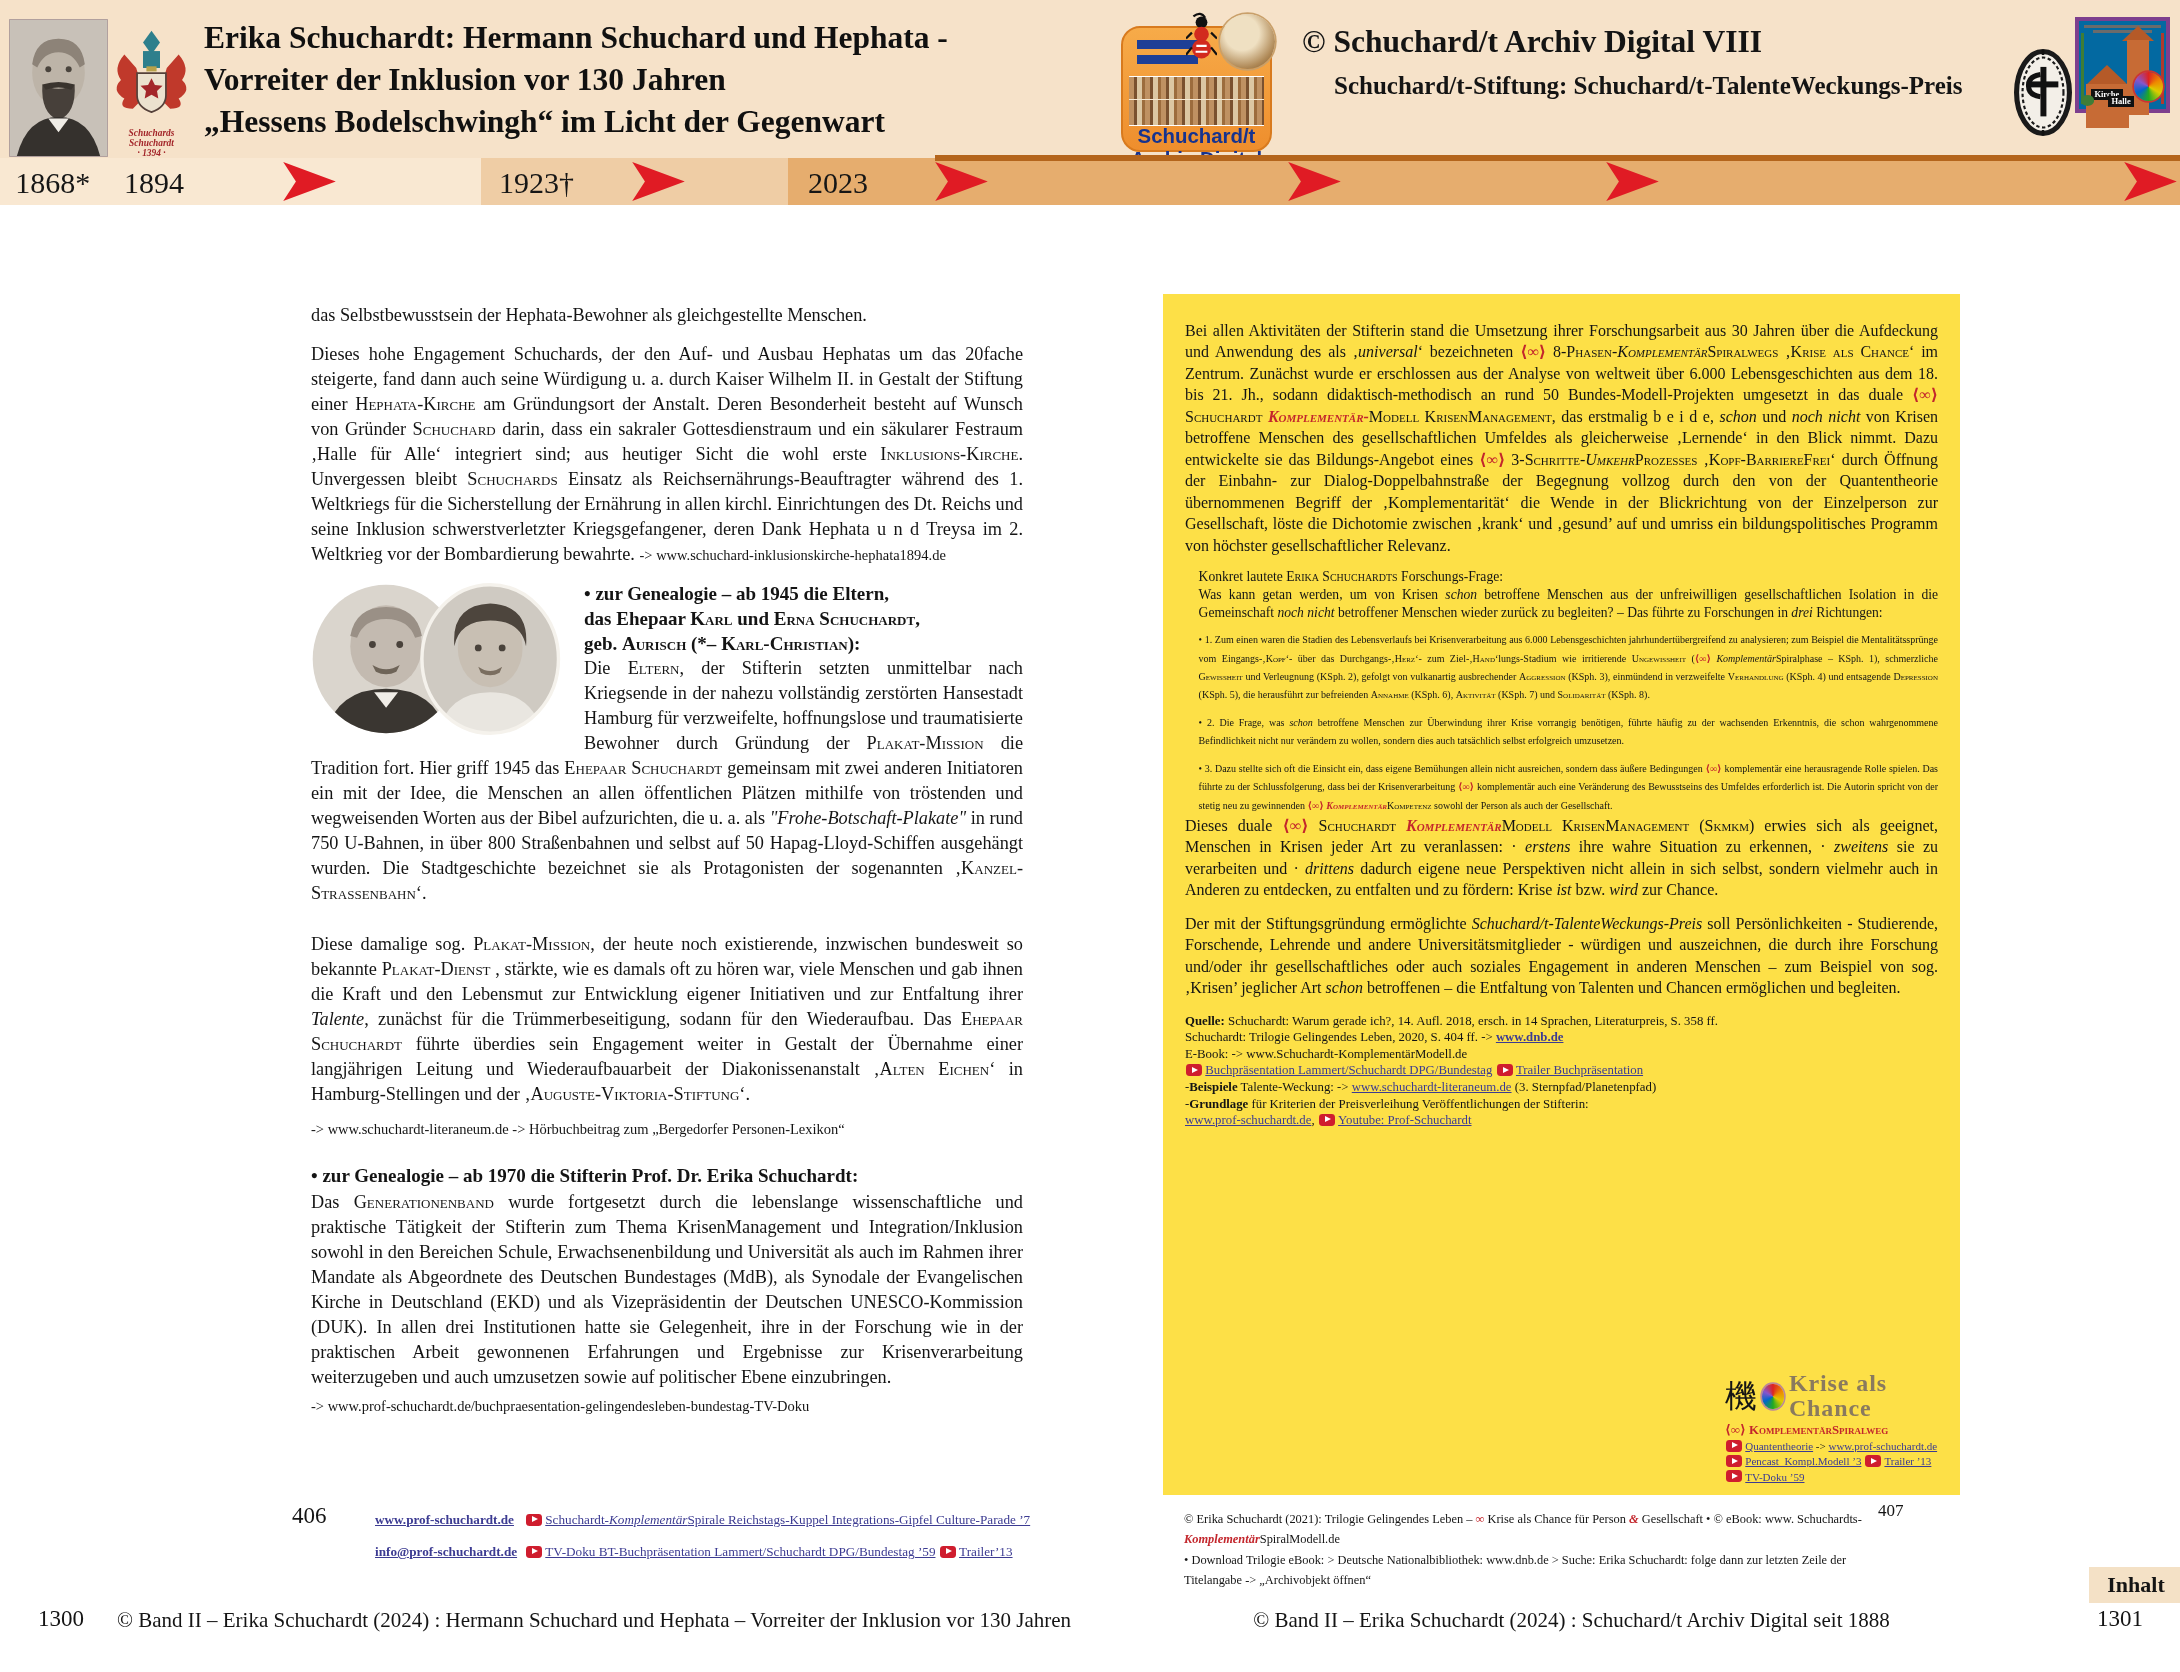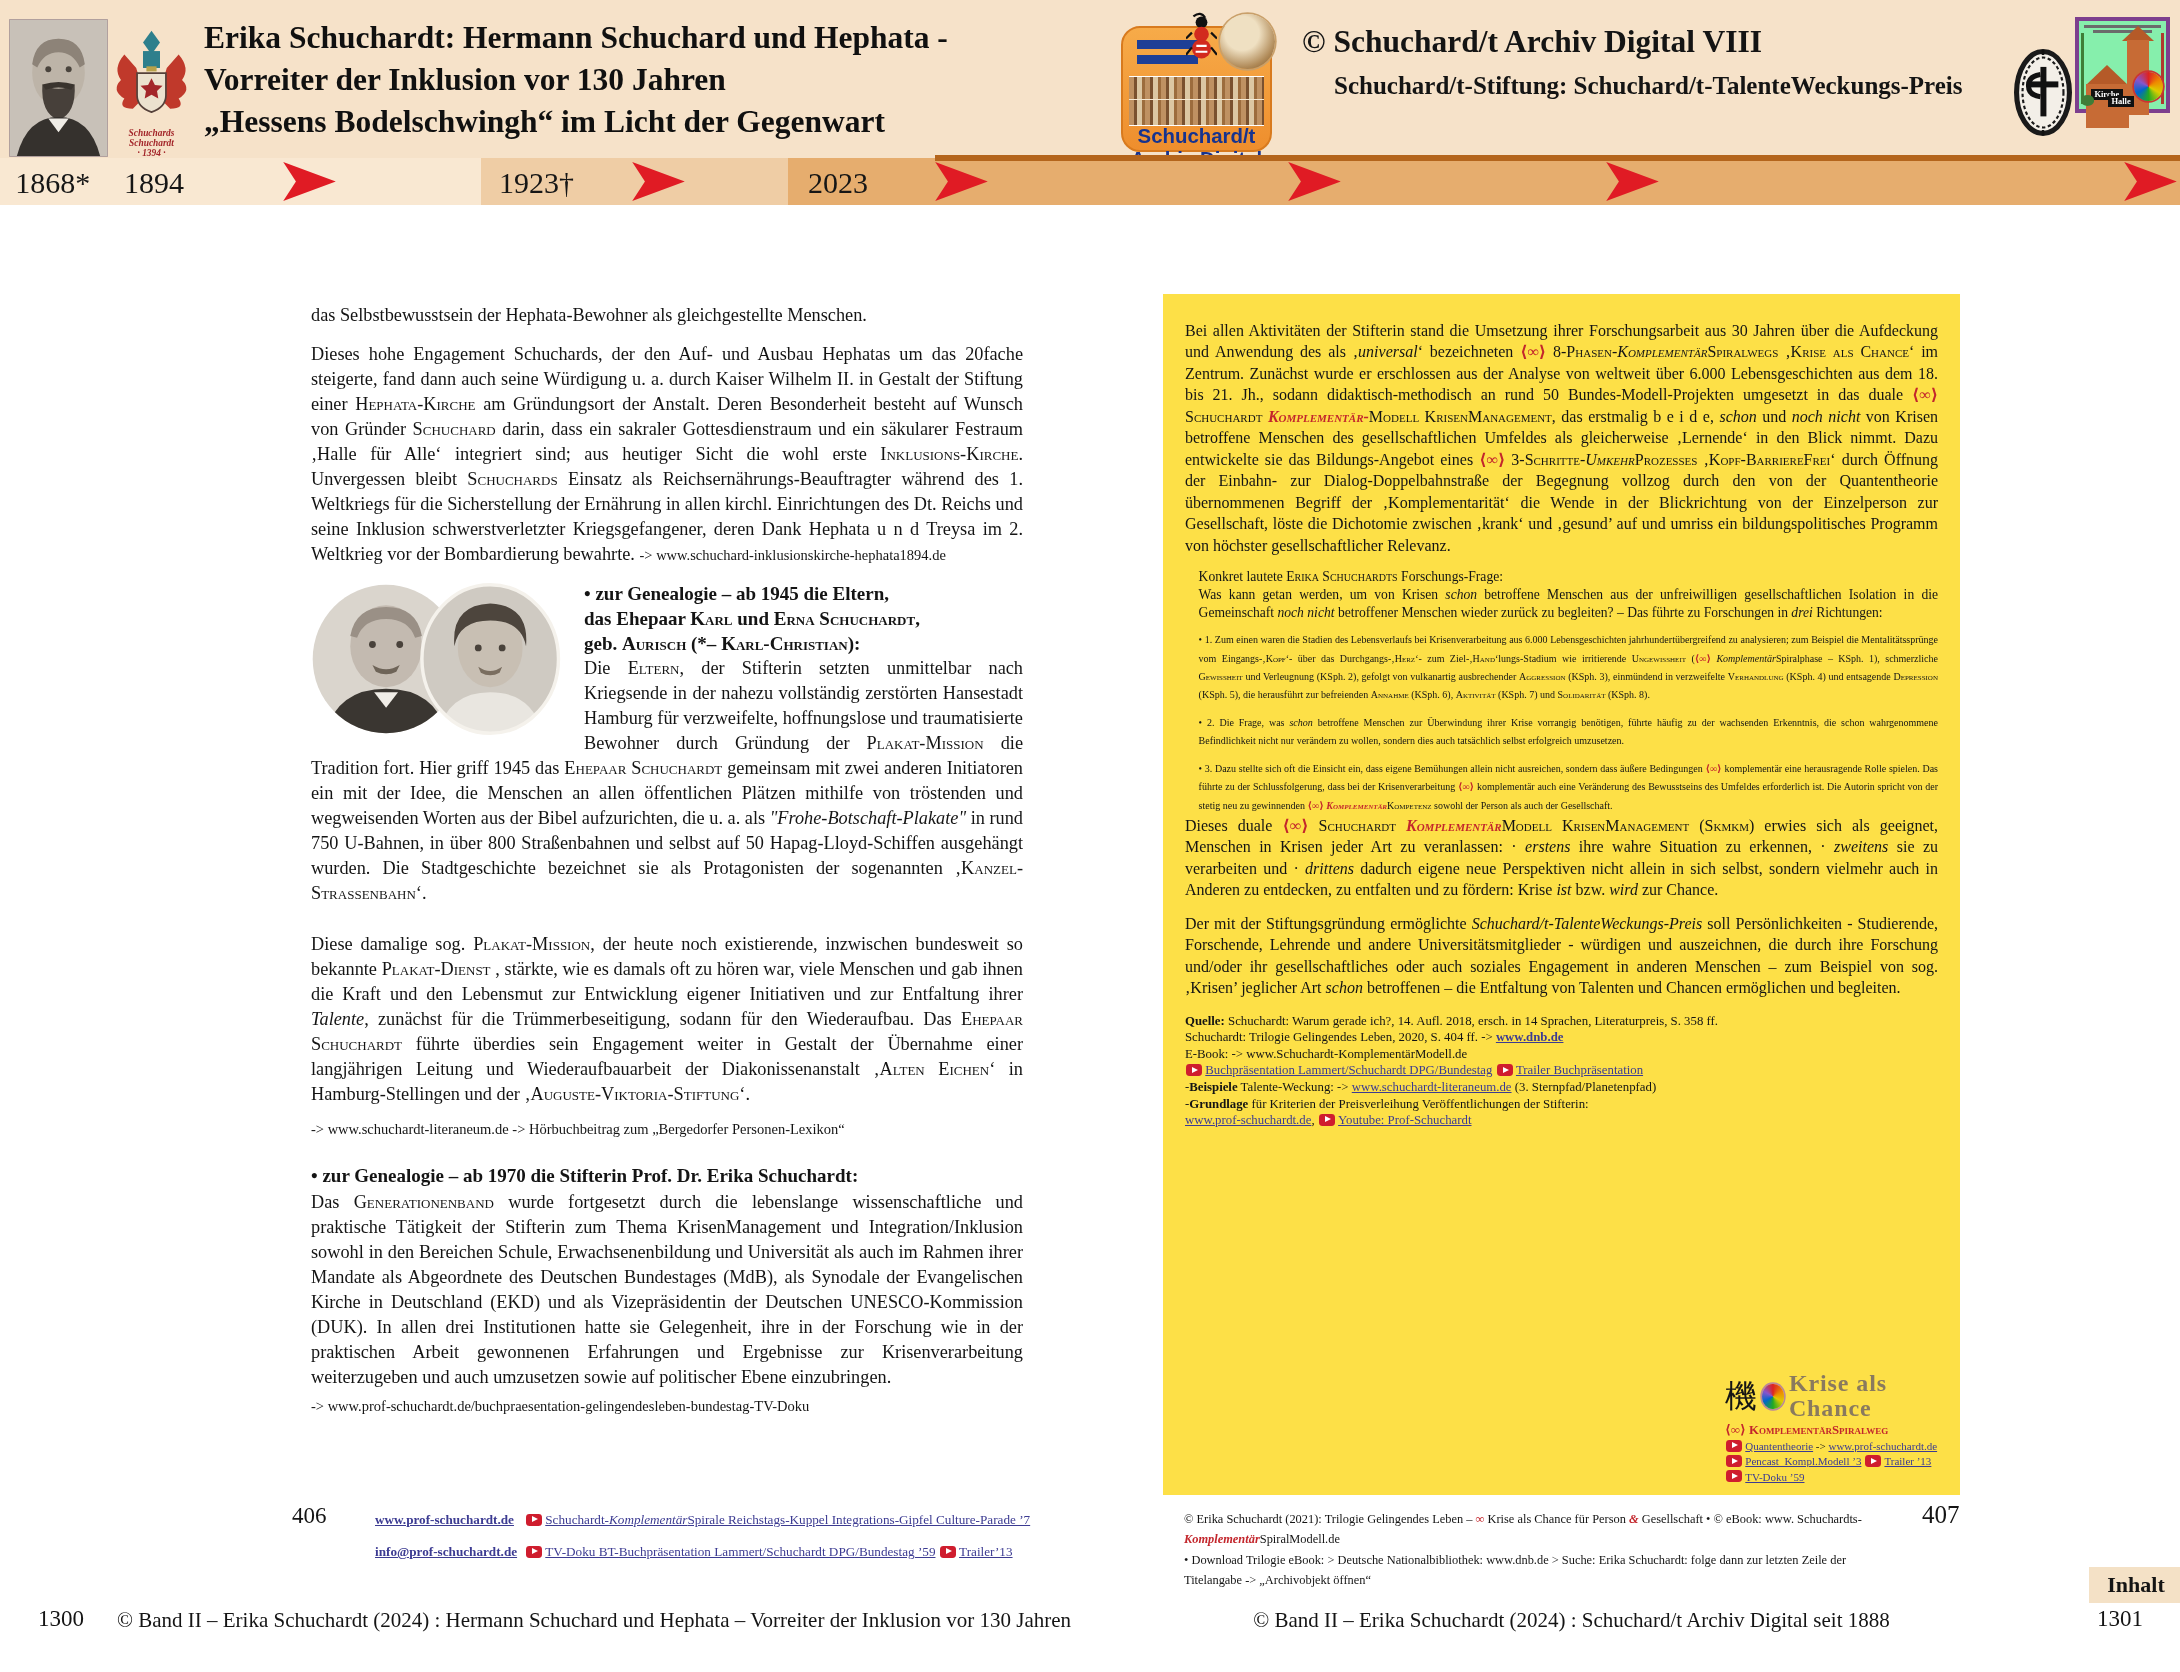--- a/index.html
+++ b/index.html
@@ -19,21 +19,21 @@
         background:repeating-linear-gradient(90deg,#bf9162 0 5.1px,#7a512f 5.1px 7.7px,#dcc7a3 7.7px 12.8px,#9c6c3d 12.8px 16px)}
   .logo .bookline{position:absolute;left:6px;right:6px;top:71px;height:1.7px;background:#f4e7d2}
   .logo .ltxt{position:absolute;left:0;right:0;top:97px;text-align:center;color:#16338f;font-weight:bold;
         font-family:"Liberation Sans","DejaVu Sans",sans-serif;font-size:20.4px;line-height:23px}
   .logo .ant{position:absolute;left:63px;top:-15.3px}
   .logo .photo{position:absolute;left:97px;top:-13.6px;width:55px;height:55px;border-radius:50%;
         background:radial-gradient(circle at 40% 35%,#efe0c2 0 35%,#b08a58 70%,#6d4c28 100%);box-shadow:0 0 0 1.7px #c9a06a}
   .rtitle{position:absolute;left:1302px;top:24px;font-size:31.5px;font-weight:bold}
   .rsub{position:absolute;left:1334px;top:72px;font-size:25px;font-weight:bold}
   .seal{position:absolute;left:2014px;top:48px;width:58px;height:89px}
-  .poster{position:absolute;left:2075px;top:17px;width:95px;height:96px;background:#86efac;border:4.3px solid #7d3f8e;box-sizing:border-box}
+  .poster{position:absolute;left:2075px;top:17px;width:95px;height:96px;background:#0369a1;border:4.3px solid #7d3f8e;box-sizing:border-box}
   .poster .tline{position:absolute;left:5.1px;right:5.1px;height:2.6px;background:#6b6b6b}
   .poster .sbar{position:absolute;top:12px;bottom:5.1px;width:3.4px}
   .poster .tower{position:absolute;left:48px;top:19px;width:22px;height:75px;background:#c76b35}
   .poster .spire{position:absolute;left:43px;top:5.1px;width:0;height:0;border-left:16px solid transparent;border-right:16px solid transparent;border-bottom:15.3px solid #b55a28}
   .poster .nave{position:absolute;left:6.8px;top:63px;width:43px;height:44px;background:#c76b35}
   .poster .gable{position:absolute;left:6.8px;top:44px;width:0;height:0;border-left:21px solid transparent;border-right:21px solid transparent;border-bottom:20.4px solid #b55a28}
   .poster .lbl{position:absolute;background:#111;color:#fff;font-size:8.5px;line-height:11px;padding:0 3.4px;font-weight:bold}
   .poster .spiral{position:absolute;right:2.6px;bottom:8.5px;width:29px;height:29px;border-radius:50%;
         background:conic-gradient(#d22,#e80,#dc0,#2a2,#06c,#85c,#d22);box-shadow:0 0 0 1.7px #c33}
   .poster .bush{position:absolute;left:1.7px;bottom:3.4px;width:13.6px;height:10.2px;border-radius:50%;background:#3f7d37}
@@ -70,21 +70,21 @@
   .rp2{margin-top:13.6px}
   .rp3{margin-top:22px}
   .quelle{margin-top:13.6px;font-size:12.8px;line-height:16.6px;width:566px;text-align:left}
   .krise{position:absolute;right:12px;bottom:10.2px;width:223px;text-align:left;font-size:11px;line-height:15.3px}
   .krise .row1{display:flex;align-items:center;gap:5.1px}
   .krise .kanji{font-size:32px;line-height:32px;color:#151515;font-family:"DejaVu Sans",sans-serif}
   .krise .spiral{width:25.6px;height:25.6px;border-radius:50%;background:conic-gradient(#d22,#e80,#dc0,#2a2,#06c,#85c,#d22);box-shadow:0 0 0 1.7px #b89}
   .krise .ktitle{font-size:24px;line-height:25.6px;color:#8a7a5e;font-weight:bold;letter-spacing:0.9px}
   .krise .ksub{font-size:12.8px;line-height:17px}
   .rfoot{position:absolute;left:1184px;top:1509px;width:722px;font-size:12.4px;line-height:20.4px;text-align:left}
-  .rnum{position:absolute;left:1922px;top:1501px;font-size:25px}
+  .rnum{position:absolute;left:1878px;top:1501px;font-size:17px}
 
   
   .inhalt{position:absolute;left:2089px;top:1567px;width:94px;height:36px;background:#f4e1c6;text-align:center;
           font-weight:bold;font-size:22px;line-height:36px;cursor:pointer}
   .bl-num{position:absolute;left:38px;top:1606px;font-size:23px}
   .bl-text{position:absolute;left:117px;top:1608px;font-size:21px}
   .br-text{position:absolute;left:1184px;top:1608px;width:775px;text-align:center;font-size:21px}
   .br-num{position:absolute;left:2097px;top:1606px;font-size:23px}
 
   

